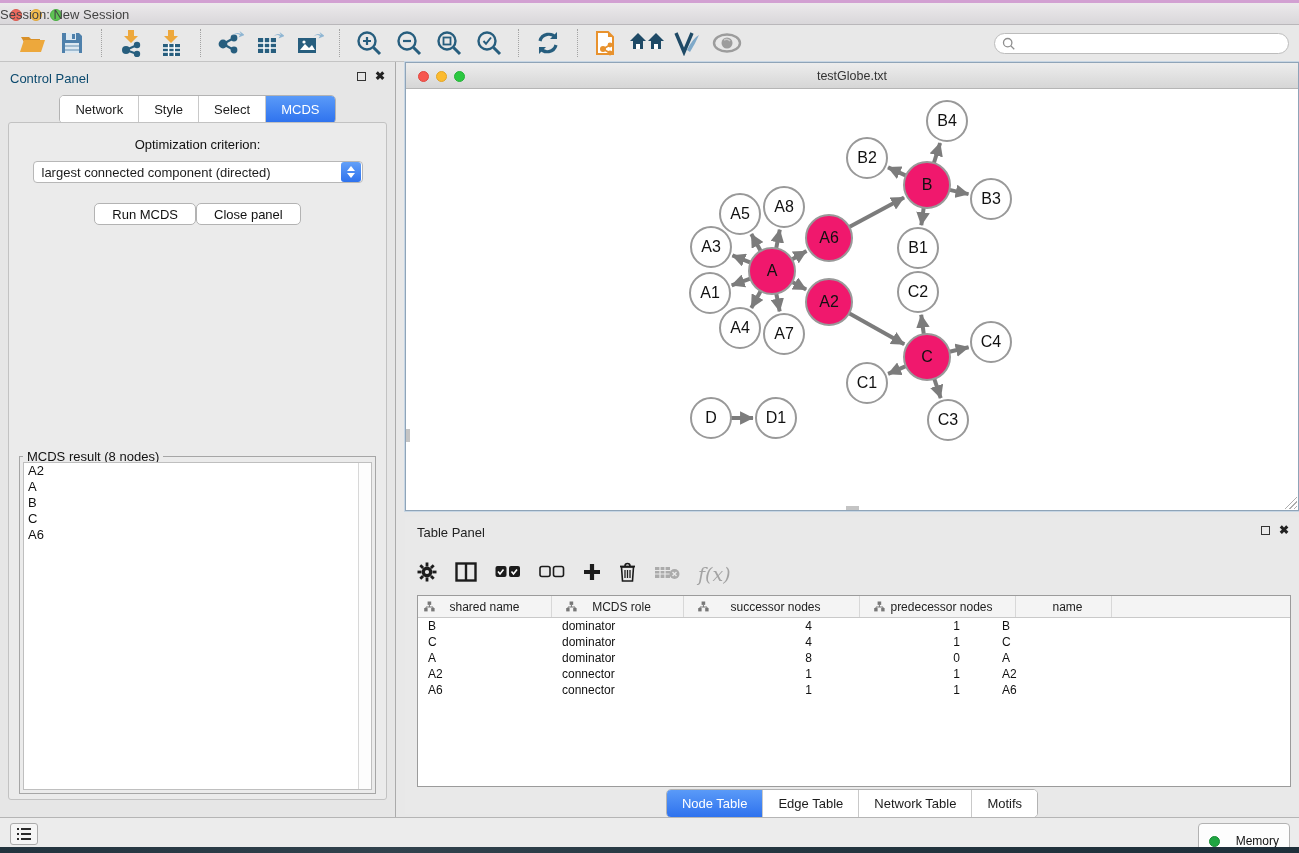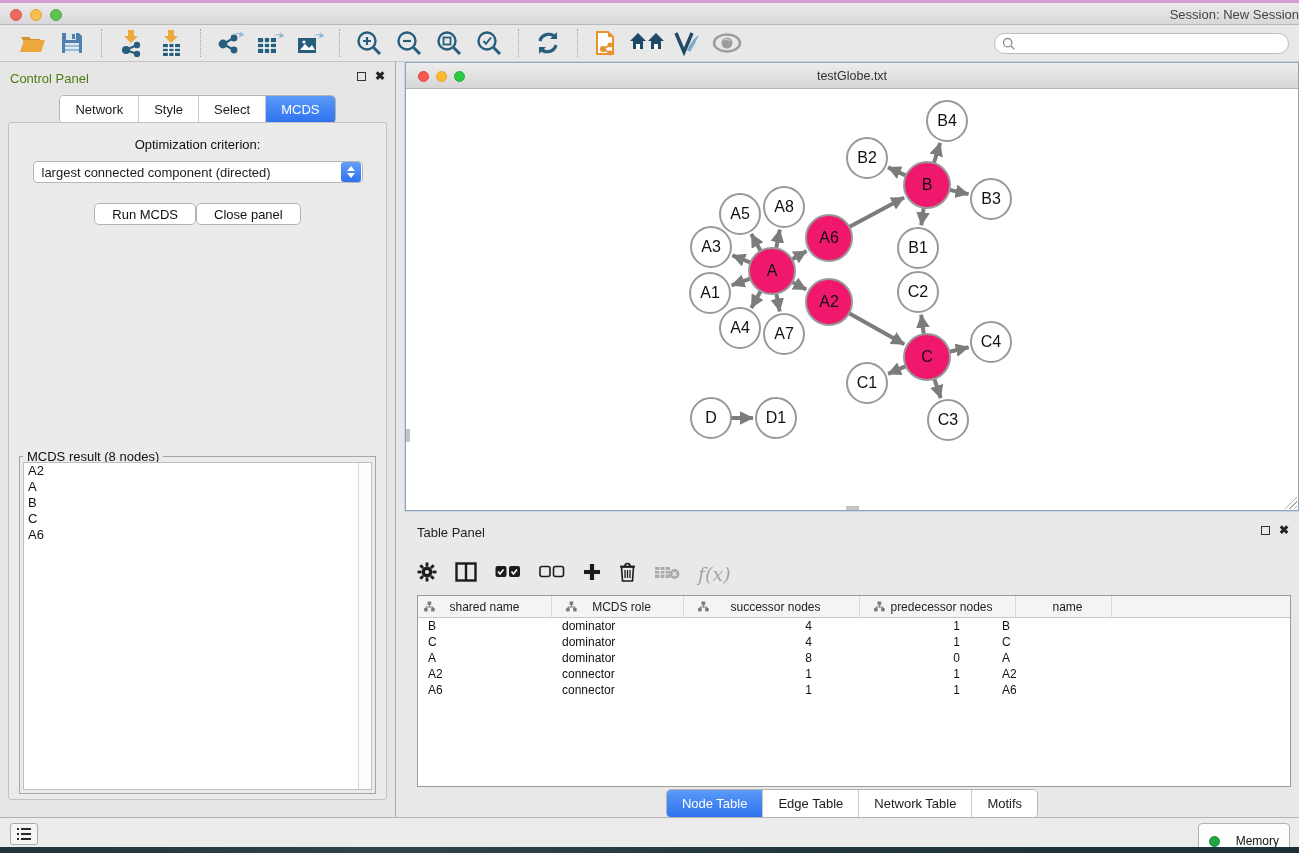--- a/index.html
+++ b/index.html
@@ -9,40 +9,40 @@
 
   
   .titlebar { position:absolute; top:0; left:0; right:0; height:25px;
     background:linear-gradient(#ECEAEC,#D9D7DA); border-top:3px solid #D2A0D2;
     border-bottom:1px solid #B9B7BA; }
   .traffic { position:absolute; left:10px; top:6px; display:flex; gap:8px; }
   .tl { width:12px; height:12px; border-radius:50%; display:inline-block; }
   .tl.red{ background:#EE6A5F; border:1px solid #D95A50;}
   .tl.yellow{ background:#F5BE4F; border:1px solid #DFA73D;}
   .tl.green{ background:#5FC454; border:1px solid #4BAD43;}
-  .win-title { position:absolute; left:0; right:0; top:4px; text-align:right;
-    font-size:13px; color:#444;padding-left:29px; }
+  .win-title { position:absolute; left:0; right:0; top:4px; text-align:left;
+    font-size:13px; color:#444; }
 
   
   .toolbar { position:absolute; top:25px; left:0; right:0; height:37px;
     background:#E8E8E8; border-bottom:1px solid #C4C4C4;
     display:flex; align-items:center; padding-left:12px; }
   .tb-btn { width:40px; height:30px; display:flex; align-items:center; justify-content:center; }
   .tb-sep { width:0; height:28px; border-left:1px dotted #A3A3A3; margin:0 9px; }
   .search-wrap { position:absolute; right:10px; top:8px; width:295px; height:21px;
     background:#fff; border:1px solid #BCBCBC; border-radius:11px;
     display:flex; align-items:center; padding-left:7px; }
   .search-wrap input { border:none; outline:none; flex:1; font-size:12px;
     background:transparent; font-family:"Liberation Sans",sans-serif; }
 
   
   .control-panel { position:absolute; left:0; top:62px; width:396px; height:755px;
     background:#E6E6E6; border-right:1px solid #ABABAB; }
   .panel-head { position:relative; height:30px; }
-  .panel-head .p-title { position:absolute; left:10px; top:9px; font-size:13px; color:#4d7c0f; }
+  .panel-head .p-title { position:absolute; left:10px; top:9px; font-size:13px; color:#0c4a6e; }
   .head-btns { position:absolute; right:10px; top:9px; display:flex; gap:9px; align-items:center; }
   .float-ico { width:9px; height:9px; border:1.5px solid #333; display:inline-block; }
   .close-ico { font-size:12px; font-weight:bold; color:#222; line-height:10px; }
 
   .seg { display:flex; border:1px solid #B3B3B3; border-radius:5px; overflow:hidden;
     background:#fff; height:29px; align-items:stretch; font-size:13px; }
   .seg .s-item { padding:0 15px; display:flex; align-items:center; color:#1c1c1c;
     border-right:1px solid #C9C9C9; background:#fff; }
   .seg .s-item:last-child { border-right:none; }
   .seg .s-item.active { background:linear-gradient(#5A9AF8,#2E72EE); color:#fff; }

